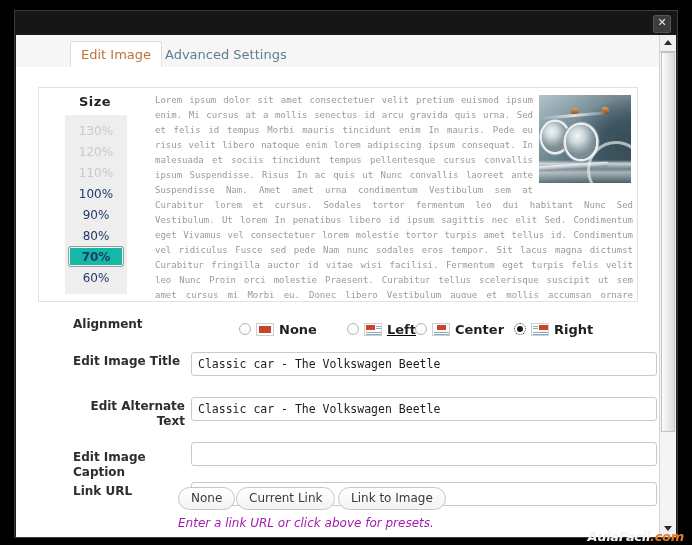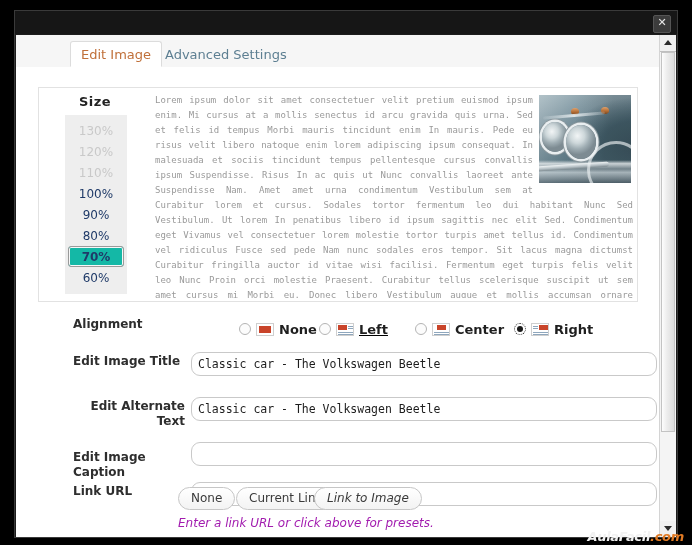--- a/index.html
+++ b/index.html
@@ -260,21 +260,21 @@
     font-weight: bold;
     color: #2e2e2e;
     line-height: 15px;
   }
   .text-input {
     position: absolute;
     left: 162px;
     width: 466px;
     height: 24px;
     border: 1px solid #c9c9c9;
-    border-radius: 9px;
+    border-radius: 3px;
     background: #fff;
     font-family: "DejaVu Sans Mono", "Liberation Mono", monospace;
     font-size: 11.5px;
     color: #1d1d1d;
     padding: 10px 6px;
     box-sizing: border-box;
     outline: none;
   }
   .text-input::placeholder { color: #b5b5b5; }
 
@@ -288,21 +288,21 @@
   .align-option {
     position: absolute;
     top: 0;
     height: 20px;
     display: flex;
     align-items: center;
     cursor: pointer;
     white-space: nowrap;
   }
   #align-opt-none   { left: 0px; }
-  #align-opt-left   { left: 80px; text-decoration: underline; }
+  #align-opt-left   { left: 108px; text-decoration: underline; }
   #align-opt-center { left: 176px; }
   #align-opt-right  { left: 275px; }
 
   .radio {
     width: 12px; height: 12px;
     border-radius: 50%;
     border: 1px solid #b4b4b4;
     background: #fcfcfc;
     box-sizing: border-box;
     flex: none;
@@ -364,21 +364,21 @@
     border-radius: 12px;
     background: linear-gradient(180deg, #ffffff 0%, #f3f3f3 100%);
     font-size: 12px;
     color: #3a3a3a;
     cursor: pointer;
     box-sizing: border-box;
     white-space: nowrap;
   }
   #btn-none          { left: 0px; }
   #btn-current-link  { left: 58px; }
-  #btn-link-to-image { left: 136px; font-style: italic; }
+  #btn-link-to-image { left: 160px; }
 
   #link-hint {
     position: absolute;
     left: 162px; top: 449px;
     font-size: 12px;
     font-style: italic;
     color: #a21caf;
     white-space: nowrap;
   }
 

